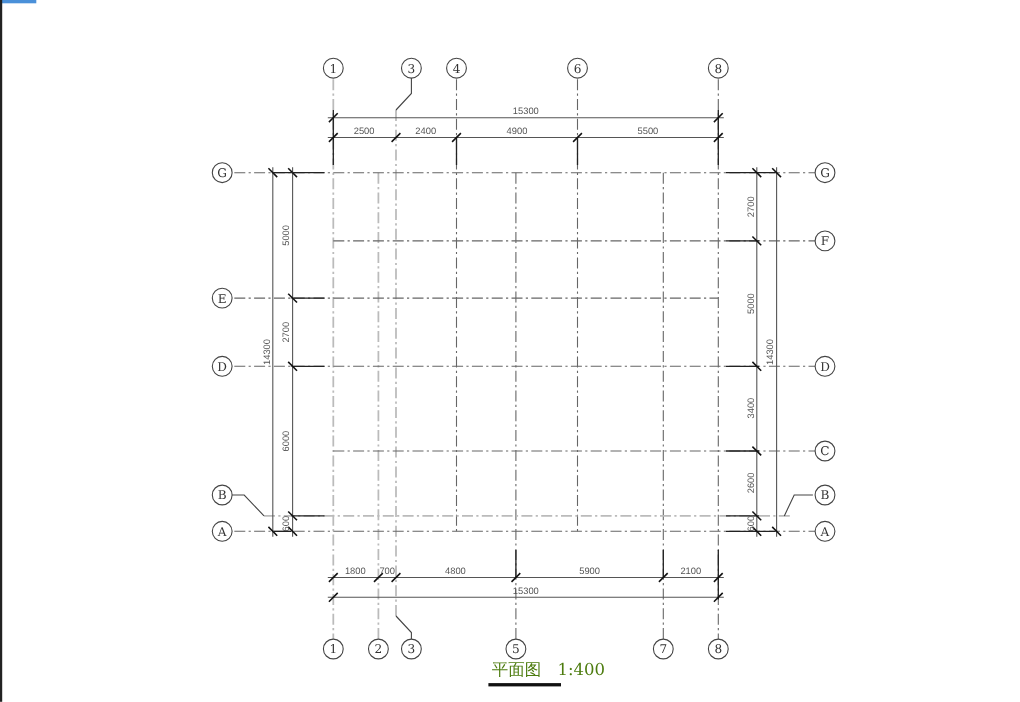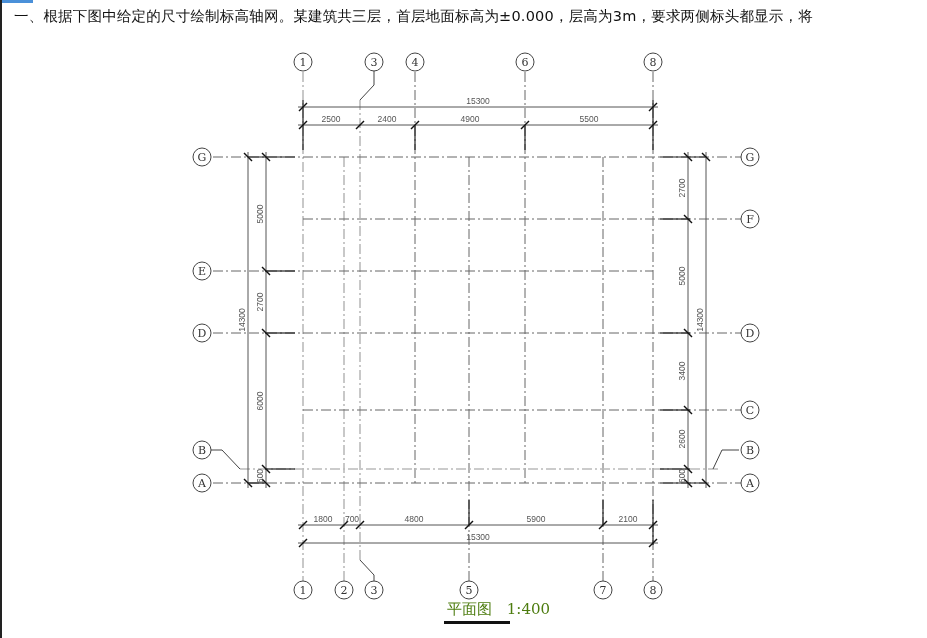--- a/index.html
+++ b/index.html
@@ -14,21 +14,20 @@
     .caption { position: absolute; left: 447px; top: 600px; font-family: "DejaVu Serif", serif; font-size: 15px; color: #4d7c0f; }
     .caption-underline { position: absolute; left: 444px; top: 621px; width: 66px; height: 3px; background: #111; }
   </style>
 </head>
 <body>
 
 <div class="topbar"></div>
 <div class="leftbar"></div>
 
 <div class="question">
-  <div>一、根据下图中给定的尺寸绘制标高轴网。某建筑共三层，首层地面标高为±0.000，层高为3m，要求两侧标头都显示，将</div>
 </div>
 
 <svg width="927" height="638" viewBox="0 0 927 638">
   <defs>
     <style>
       .grid { stroke: #666; stroke-width: 1; stroke-dasharray: 10 3 2 3; fill: none; }
       .gridlight { stroke: #bbb; stroke-width: 1.6; stroke-dasharray: 10 3 2 3; fill: none; }
       .dim { stroke: #555; stroke-width: 1; fill: none; }
       .tick { stroke: #111; stroke-width: 1.4; }
       .bubble { stroke: #444; stroke-width: 1; fill: #fff; }

